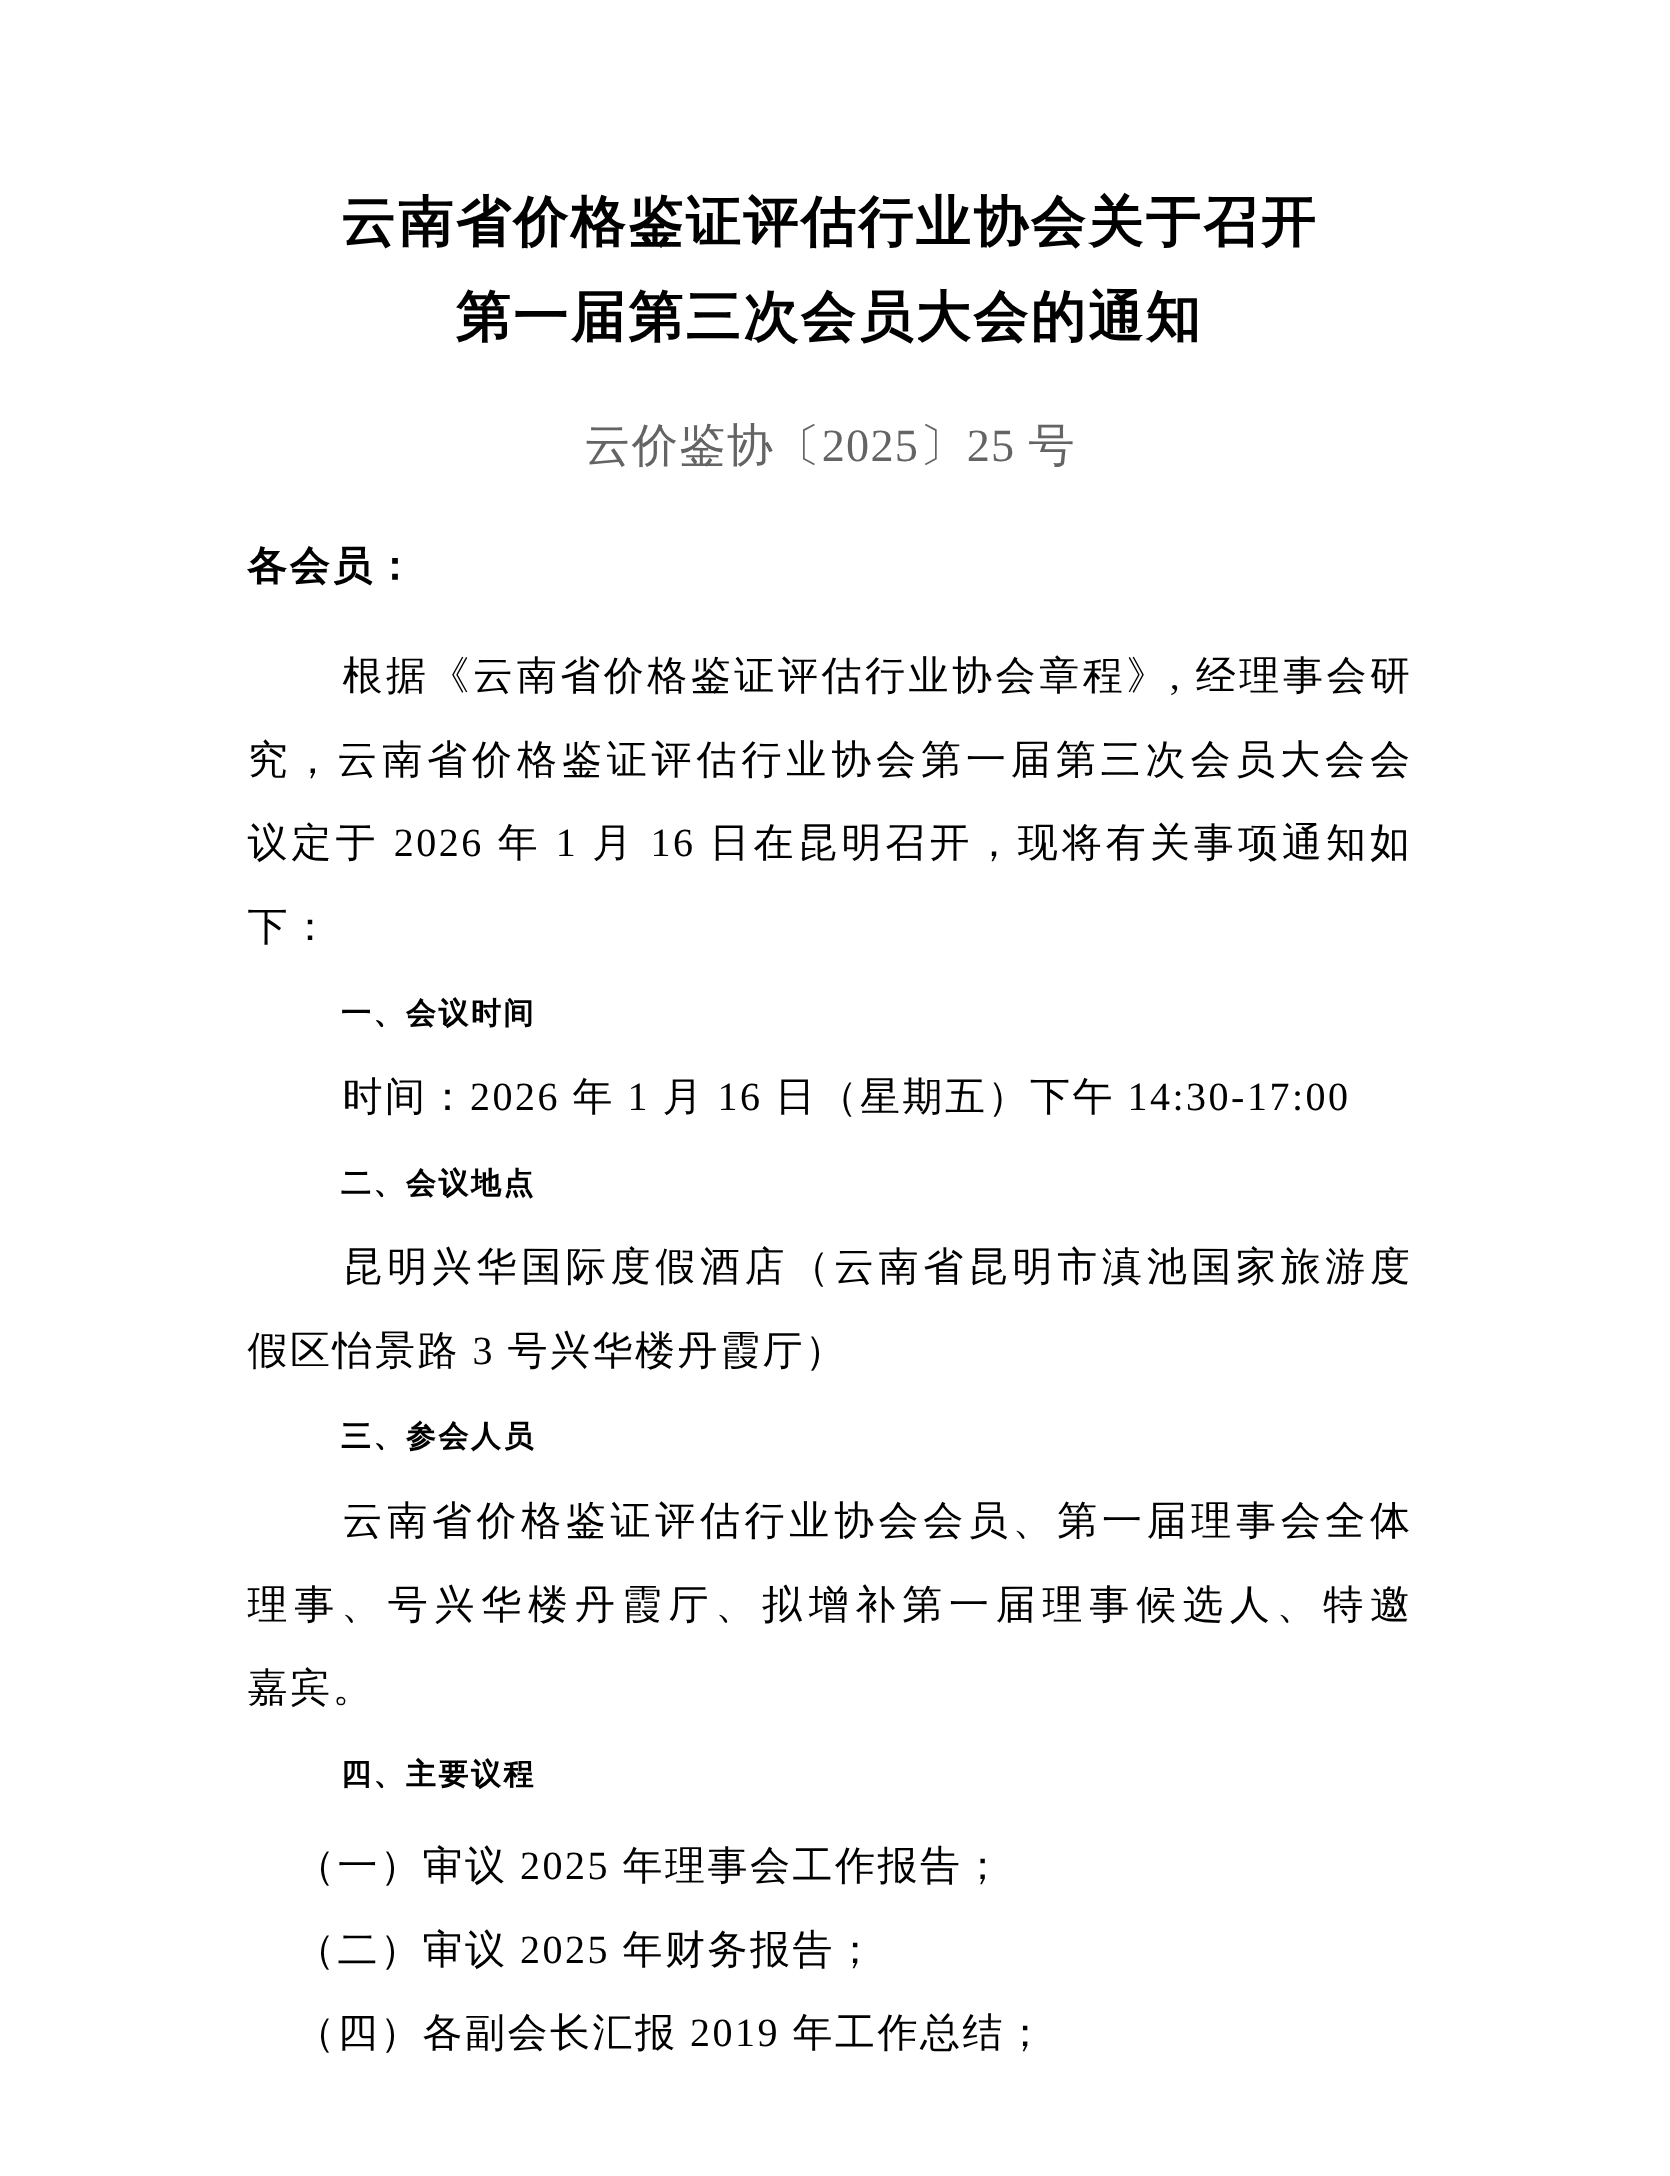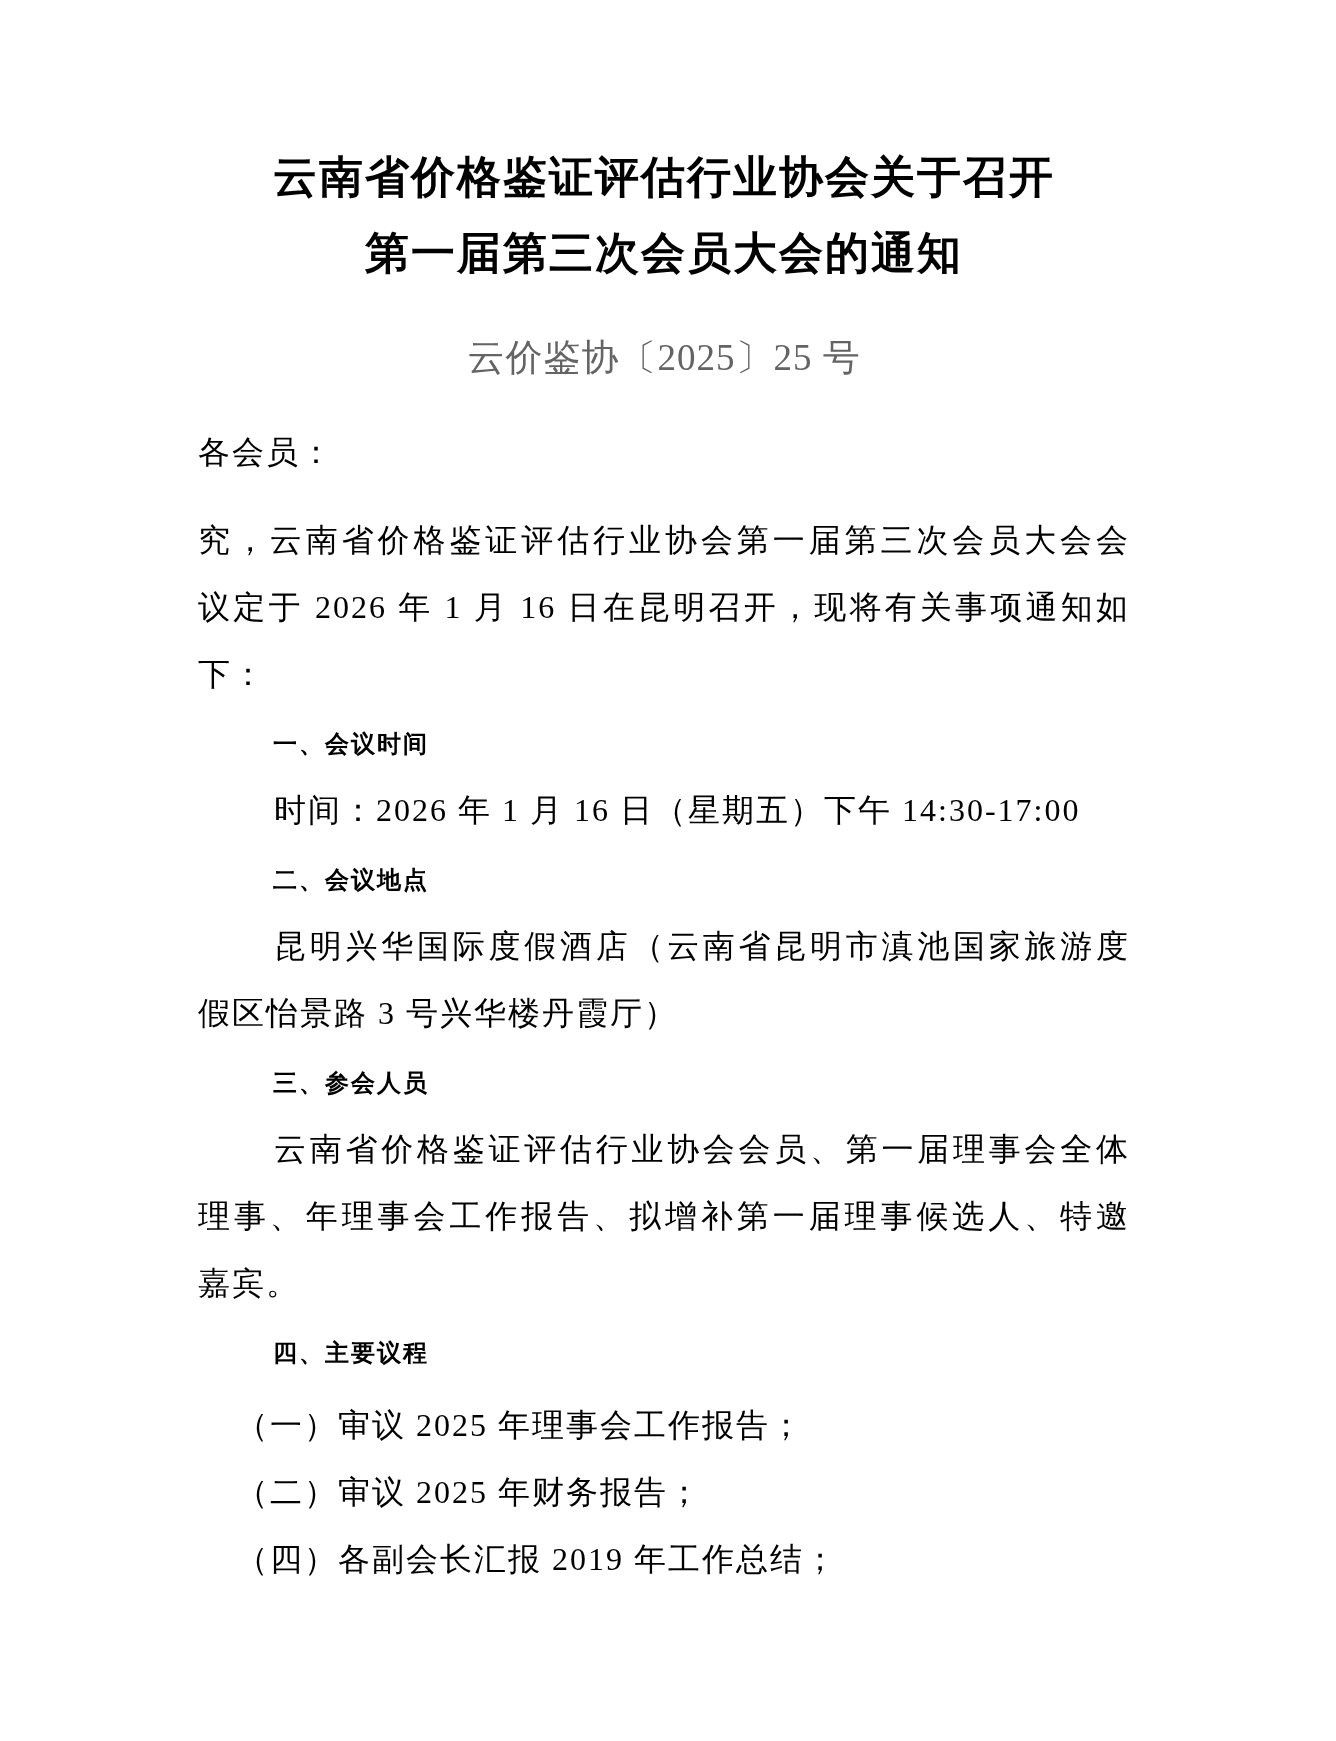--- a/index.html
+++ b/index.html
@@ -29,20 +29,21 @@
     font-size: 37px;
     line-height: 67px;
     letter-spacing: 1px;
     color: #646464;
   }
   .salutation {
     margin-top: 28px;
     font-size: 32px;
     line-height: 67px;
     letter-spacing: 2px;
+    font-weight: bold;
   }
   .para { margin: 0; }
   .para-first { margin-top: 21px; }
   .line {
     font-size: 32px;
     line-height: 67px;
     letter-spacing: 2px;
   }
   .indent { text-indent: 76px; }
   .fill {
@@ -69,38 +70,39 @@
   <header class="title-block">
     <div class="title-line">云南省价格鉴证评估行业协会关于召开</div>
     <div class="title-line">第一届第三次会员大会的通知</div>
   </header>
 
   <div class="doc-number">云价鉴协〔2025〕25 号</div>
 
   <div class="salutation line">各会员：</div>
 
   <div class="para para-first">
+    <div class="line indent fill">根据《云南省价格鉴证评估行业协会章程》, 经理事会研</div>
     <div class="line fill">究，云南省价格鉴证评估行业协会第一届第三次会员大会会</div>
     <div class="line fill">议定于 2026 年 1 月 16 日在昆明召开，现将有关事项通知如</div>
     <div class="line">下：</div>
   </div>
 
   <div class="heading">一、会议时间</div>
   <div class="line indent">时间：2026 年 1 月 16 日（星期五）下午 14:30-17:00</div>
 
   <div class="heading">二、会议地点</div>
   <div class="para">
     <div class="line indent fill">昆明兴华国际度假酒店（云南省昆明市滇池国家旅游度</div>
     <div class="line">假区怡景路 3 号兴华楼丹霞厅）</div>
   </div>
 
   <div class="heading">三、参会人员</div>
   <div class="para">
     <div class="line indent fill">云南省价格鉴证评估行业协会会员、第一届理事会全体</div>
-    <div class="line fill">理事、年理事会工作报告、拟增补第一届理事候选人、特邀</div>
+    <div class="line fill">理事、号兴华楼丹霞厅、拟增补第一届理事候选人、特邀</div>
     <div class="line">嘉宾。</div>
   </div>
 
   <div class="heading">四、主要议程</div>
   <div class="agenda">
     <div class="line">（一）审议 2025 年理事会工作报告；</div>
     <div class="line">（二）审议 2025 年财务报告；</div>
     <div class="line">（四）各副会长汇报 2019 年工作总结；</div>
   </div>
 

